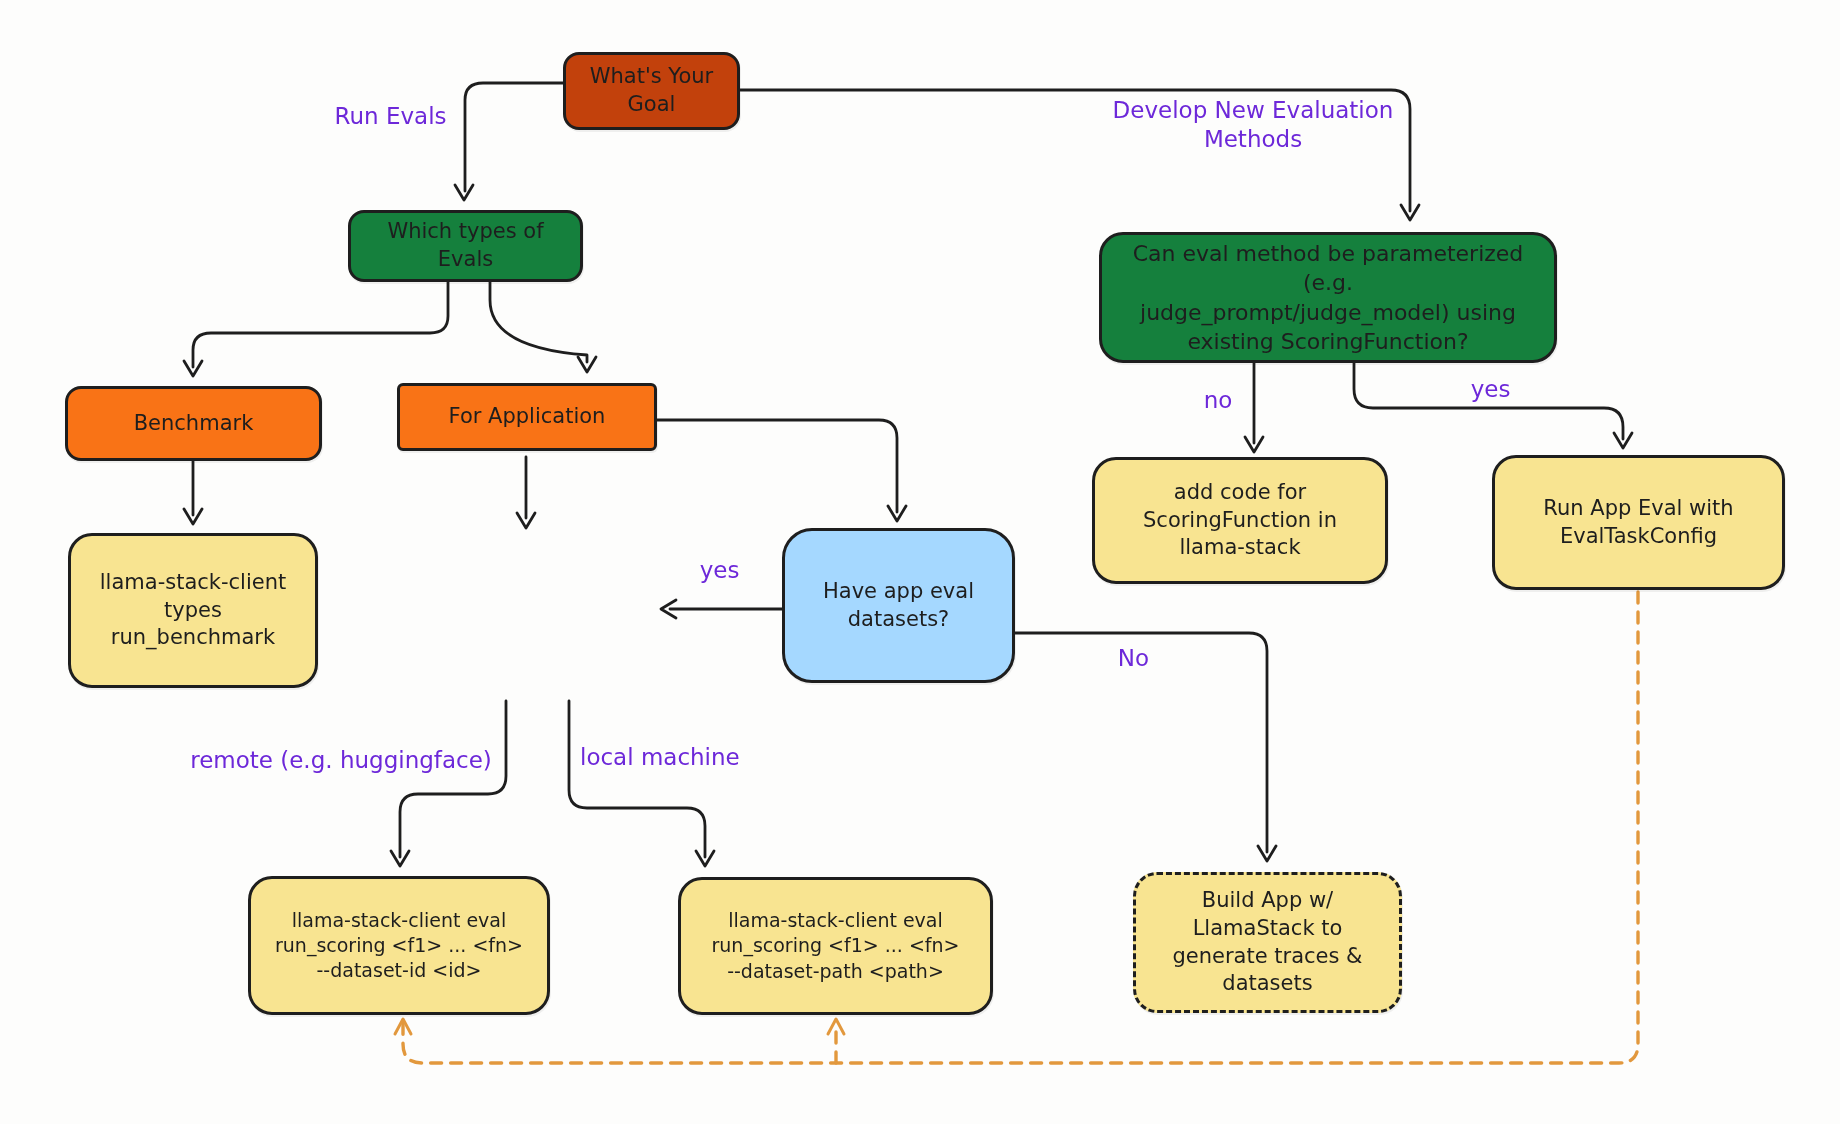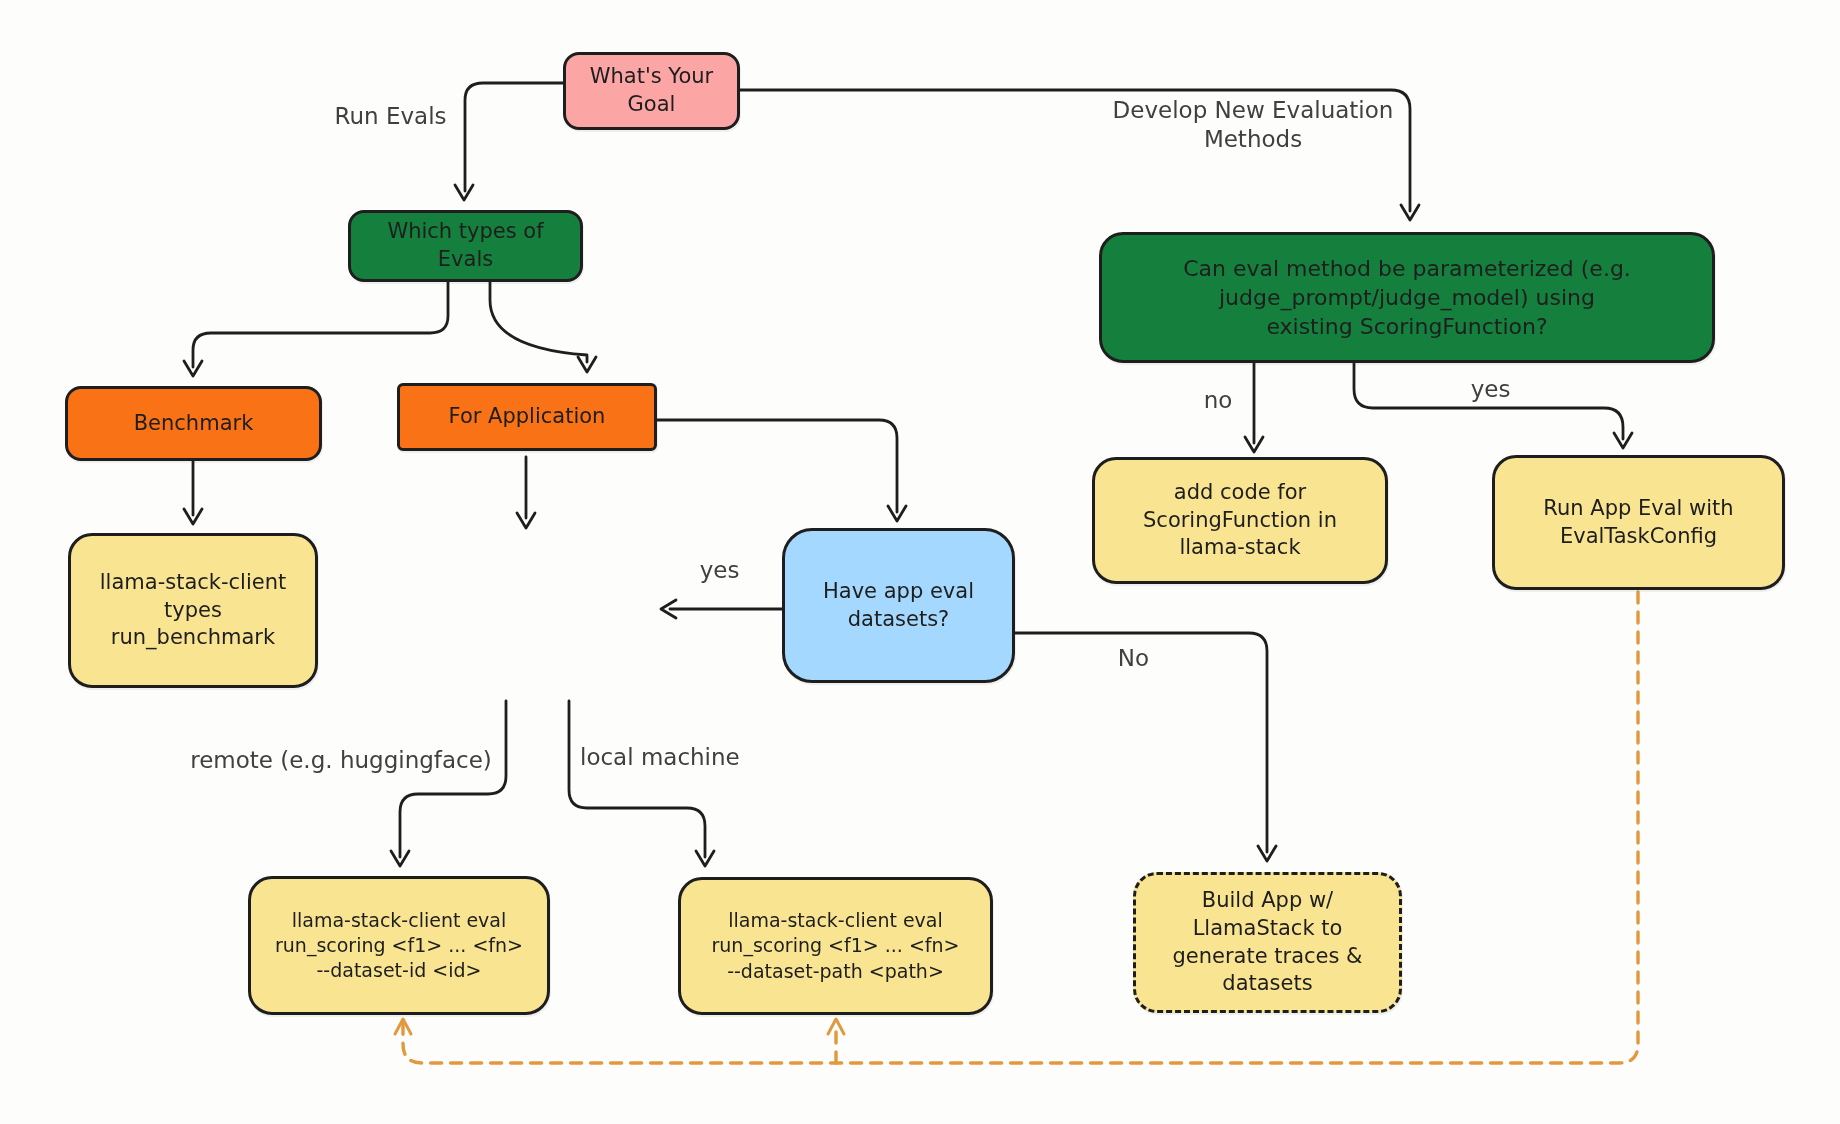--- a/index.html
+++ b/index.html
@@ -24,37 +24,37 @@
     box-sizing:border-box;
     border:3px solid #1e1e1e;
     display:flex;align-items:center;justify-content:center;
     text-align:center;
     white-space:pre-line;
     font-size:21px;line-height:1.32;
     padding:4px 8px;
     box-shadow:1px 2px 0 rgba(60,60,60,.07);
     background:#fff;
   }
-  .fill-pink{background:#fca5a5;}
+  .fill-pink{background:#c2410c;}
   .fill-green{background:#15803d;}
   .fill-blue{background:#a5d8ff;}
   .fill-yellow{background:#f8e491;}
   .fill-white{background:#f97316;}
   .r16{border-radius:16px;}
   .r24{border-radius:24px;}
   .r30{border-radius:30px;}
   .dashed{border-style:dashed;}
   .small{font-size:19px;}
   .mid{font-size:22px;}
   .edge-label{
     position:absolute;
     font-size:23px;line-height:1.25;
     text-align:center;
     white-space:pre-line;
-    color:#404040;
+    color:#6d28d9;
   }
   .right-align{}
   .left-align{text-align:left;}
 </style>
 </head>
 <body>
 
 <div class="canvas">
 
   <svg class="edges" width="1840" height="1124" viewBox="0 0 1840 1124">
@@ -142,21 +142,21 @@
 
   <div class="node fill-yellow r24" style="left:68px;top:533px;width:250px;height:155px;">llama-stack-client
 types run_benchmark</div>
 
   <div class="node fill-white r16" style="left:397px;top:383px;width:260px;height:68px;border-radius:6px;">For Application</div>
 
 
   <div class="node fill-blue r30" style="left:782px;top:528px;width:233px;height:155px;">Have app eval
 datasets?</div>
 
-  <div class="node fill-green r24 mid" style="left:1099px;top:232px;width:616px;height:131px;">Can eval method be parameterized (e.g.
+  <div class="node fill-green r24 mid" style="left:1099px;top:232px;width:458px;height:131px;">Can eval method be parameterized (e.g.
 judge_prompt/judge_model) using
 existing ScoringFunction?</div>
 
   <div class="node fill-yellow r24" style="left:1092px;top:457px;width:296px;height:127px;">add code for
 ScoringFunction in
 llama-stack</div>
 
   <div class="node fill-yellow r24" style="left:1492px;top:455px;width:293px;height:135px;">Run App Eval with
 EvalTaskConfig</div>
 

